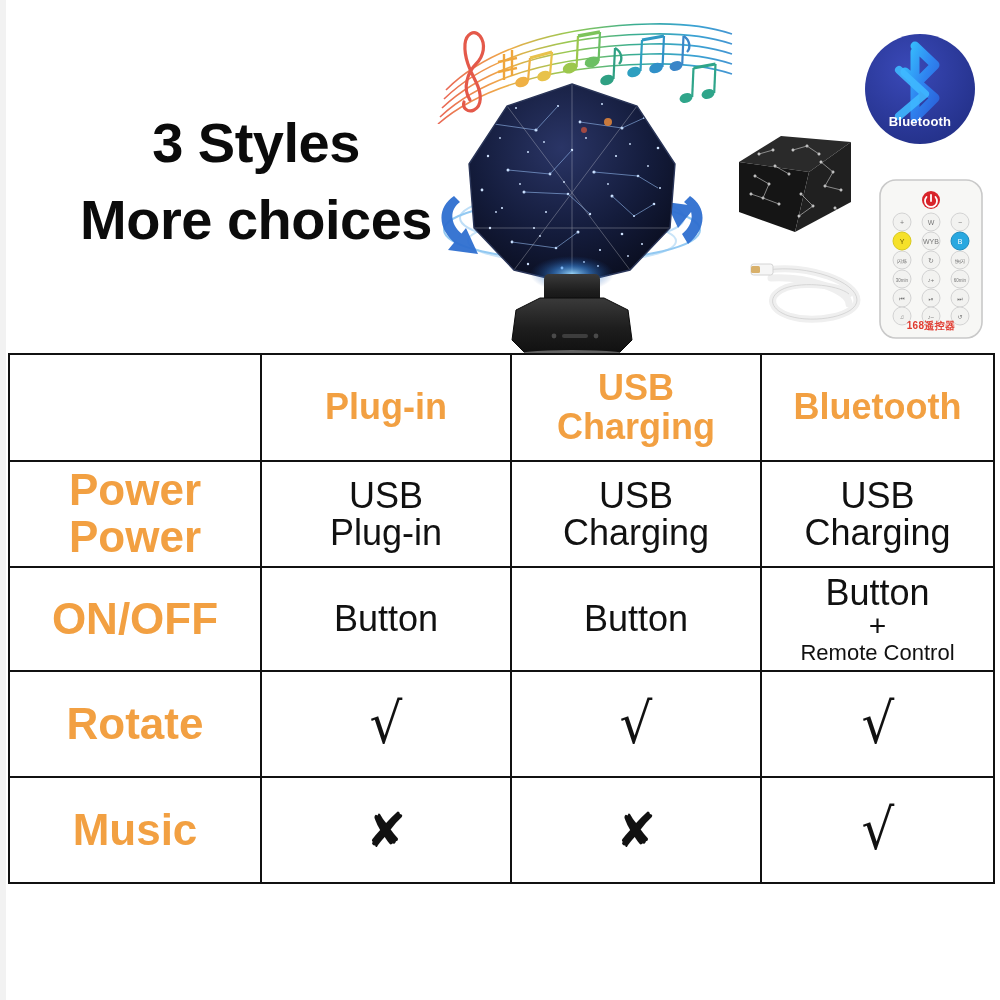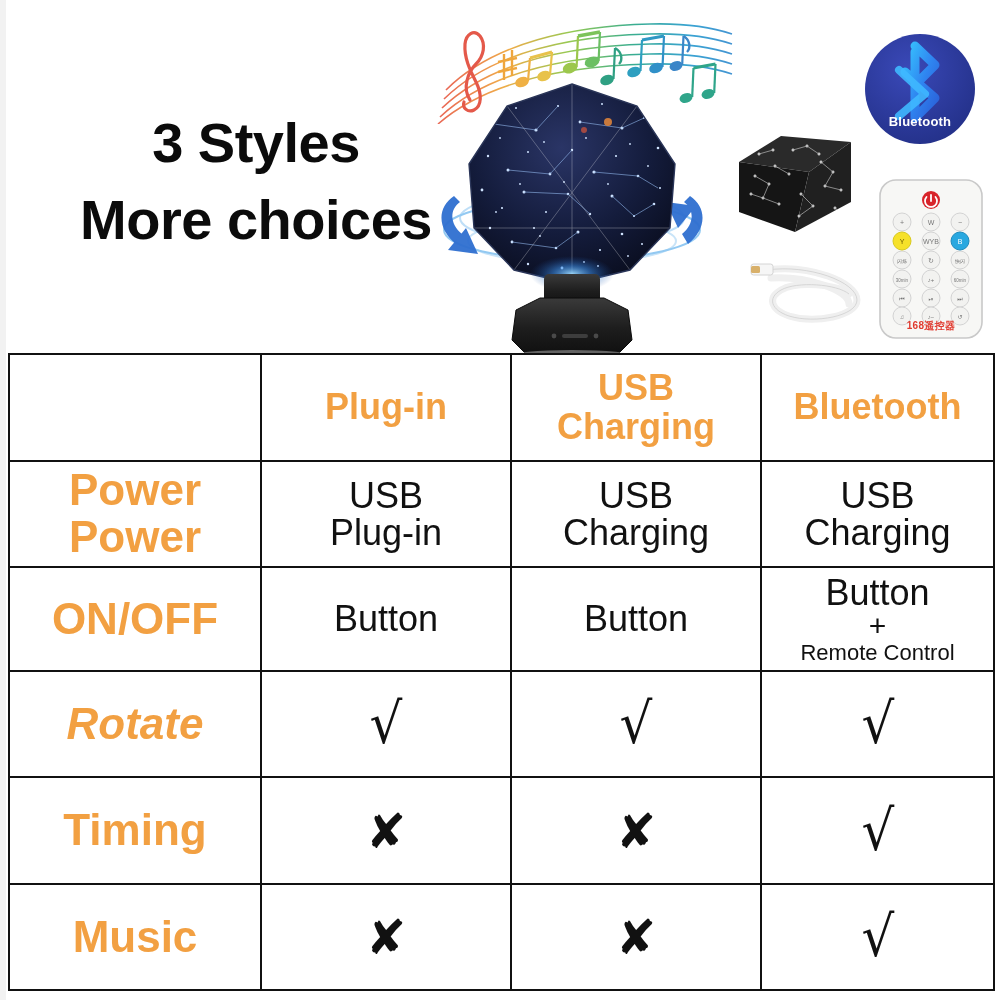--- a/index.html
+++ b/index.html
@@ -137,21 +137,21 @@
     margin-top: 39px;
   }
   .cmp-table col.c0 { width: 252px; }
   .cmp-table col.c1 { width: 250px; }
   .cmp-table col.c2 { width: 250px; }
   .cmp-table col.c3 { width: 233px; }
 
   tr.row-head td { height: 105px; }
   tr.row-ps   td { height: 104px; }
   tr.row-on   td { height: 102px; }
-  tr.row-rot  td { height: 104px; font-style: italic; }
+  tr.row-rot  td { height: 104px; }
   tr.row-tim  td { height: 105px; }
   tr.row-mus  td { height: 104px; }
 
   .hdr {
     color: #F2A042;
     font-weight: 700;
     font-size: 36px;
     line-height: 1.06;
   }
   .rowlabel {
@@ -575,32 +575,20 @@
           <span class="mark-yes">√</span>
         </td>
         <td>
           <span class="mark-yes">√</span>
         </td>
         <td>
           <span class="mark-yes">√</span>
         </td>
       </tr>
 
-      <tr class="row-tim">
-        <td class="rowlabel">Timing</td>
-        <td>
-          <span class="mark-no">✘</span>
-        </td>
-        <td>
-          <span class="mark-no">✘</span>
-        </td>
-        <td>
-          <span class="mark-yes">√</span>
-        </td>
-      </tr>
 
       <tr class="row-mus">
         <td class="rowlabel">Music</td>
         <td>
           <span class="mark-no">✘</span>
         </td>
         <td>
           <span class="mark-no">✘</span>
         </td>
         <td>

